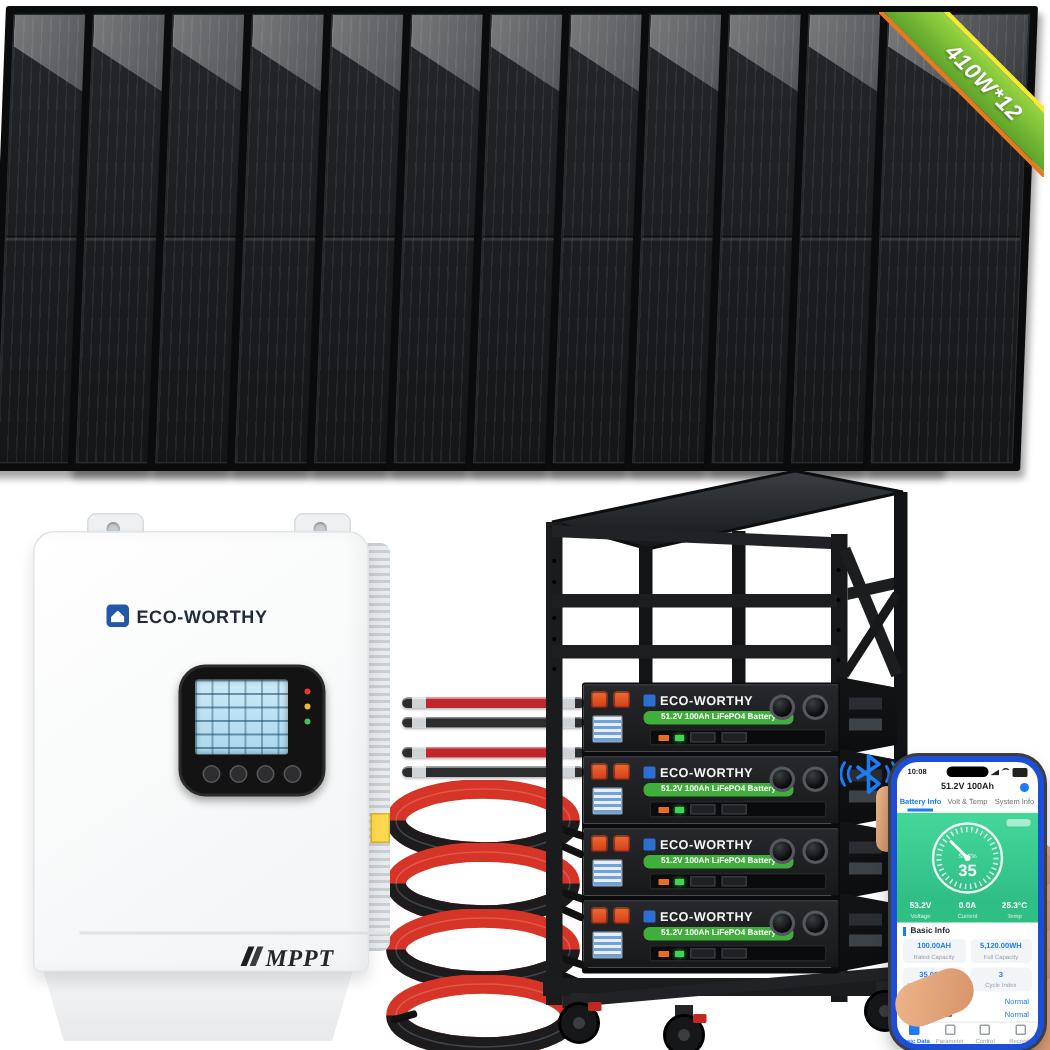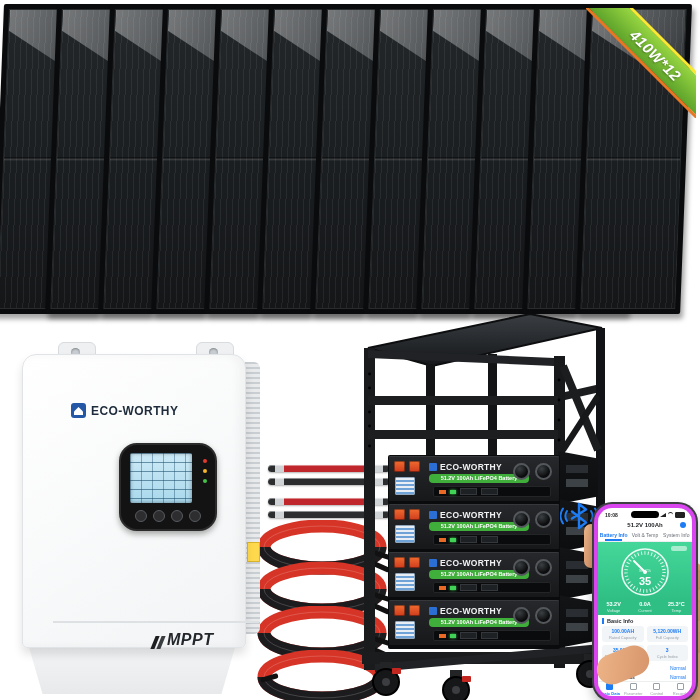--- a/index.html
+++ b/index.html
@@ -62,21 +62,21 @@
         linear-gradient(#cdeaf7,#a9d8ec);
        background-size:100% 9px,11px 100%,100% 100%;}
   .inv-leds{position:absolute;right:8px;top:14px;display:flex;flex-direction:column;gap:6px;}
   .inv-leds i{width:4px;height:4px;border-radius:50%;}
   .inv-leds i:nth-child(1){background:#e3392f}.inv-leds i:nth-child(2){background:#f2b82a}.inv-leds i:nth-child(3){background:#46c24a}
   .inv-btns{position:absolute;left:14px;bottom:7px;width:66px;display:flex;justify-content:space-between;}
   .inv-btns i{width:10px;height:10px;border-radius:50%;background:#2d2d2f;border:1px solid #565a5e;}
   .inv-title{position:absolute;left:22px;top:228px;width:222px;text-align:center;font-size:14.5px;
        font-weight:800;color:#17191c;letter-spacing:.3px;}
   .inv-divider{position:absolute;left:30px;top:266px;width:206px;height:2px;background:#dde1e4;}
-  .inv-mppt{position:absolute;left:130px;top:276px;display:flex;align-items:flex-end;gap:4px;}
+  .inv-mppt{position:absolute;left:140px;top:276px;display:flex;align-items:flex-start;gap:4px;font-family:Liberation Serif, serif;}
   .inv-mppt .bars{display:flex;gap:2px;}
   .inv-mppt .bars i{width:4px;height:13px;background:#1c1e20;transform:skewX(-22deg);}
   .inv-mppt .bars i:nth-child(2){height:13px;background:#3a3d40;}
   .inv-mppt span{font-size:16px;font-weight:900;font-style:italic;color:#23262a;letter-spacing:.5px;}
 
   
   .busbar{position:absolute;left:268px;width:122px;height:7px;border-radius:4px;
        background:linear-gradient(90deg,#2b2d2f 0 7px,#cfd3d6 7px 16px,var(--mid) 16px calc(100% - 16px),#cfd3d6 calc(100% - 16px) calc(100% - 7px),#2b2d2f calc(100% - 7px));
        box-shadow:inset 0 1px 0 rgba(255,255,255,.45),0 1px 2px rgba(0,0,0,.3);}
   .coil{position:absolute;left:256px;width:142px;height:58px;}
@@ -116,21 +116,21 @@
   #palm{left:630px;top:556px;width:80px;height:168px;border-radius:40px;transform:rotate(7deg);}
   #wrist{left:646px;top:646px;width:70px;height:80px;border-radius:24px;}
   .finger{border-radius:12px;box-shadow:inset 2px 0 3px rgba(140,80,40,.45);}
   #finger1{left:668px;top:568px;width:36px;height:24px;}
   #finger2{left:666px;top:598px;width:38px;height:25px;}
   #finger3{left:668px;top:630px;width:36px;height:25px;}
   #hand-sliver{left:584px;top:524px;width:14px;height:44px;border-radius:8px;z-index:38;}
   #thumb{left:596px;top:650px;width:54px;height:30px;border-radius:16px;transform:rotate(-22deg);z-index:45;}
 
   
-  #phone{position:absolute;left:594px;top:504px;width:102px;height:196px;background:#d946ef;border-radius:18px;
+  #phone{position:absolute;left:594px;top:504px;width:102px;height:196px;background:#1d4ed8;border-radius:18px;
        box-shadow:0 0 0 2px #3c3e42,0 6px 12px rgba(0,0,0,.35);z-index:40;}
   #screen{position:absolute;inset:4px;background:#fff;border-radius:14px;overflow:hidden;display:flex;flex-direction:column;}
   .p-status{height:11px;display:flex;align-items:center;justify-content:space-between;padding:2px 7px 0;position:relative;}
   .p-time{font-size:5px;font-weight:700;color:#222;}
   .p-island{position:absolute;left:50%;top:3px;width:28px;height:7px;margin-left:-14px;background:#000;border-radius:4px;}
   .p-sicons{display:flex;gap:2px;align-items:center;}
   .p-sicons i{display:block;background:#222;}
   .p-sicons .sig{width:6px;height:4px;clip-path:polygon(0 100%,100% 0,100% 100%);}
   .p-sicons .wifi{width:5px;height:4px;border-radius:50% 50% 0 0;border-top:1.5px solid #222;background:none;}
   .p-sicons .bat{width:8px;height:4px;border:.7px solid #222;border-radius:1px;background:#222;}

